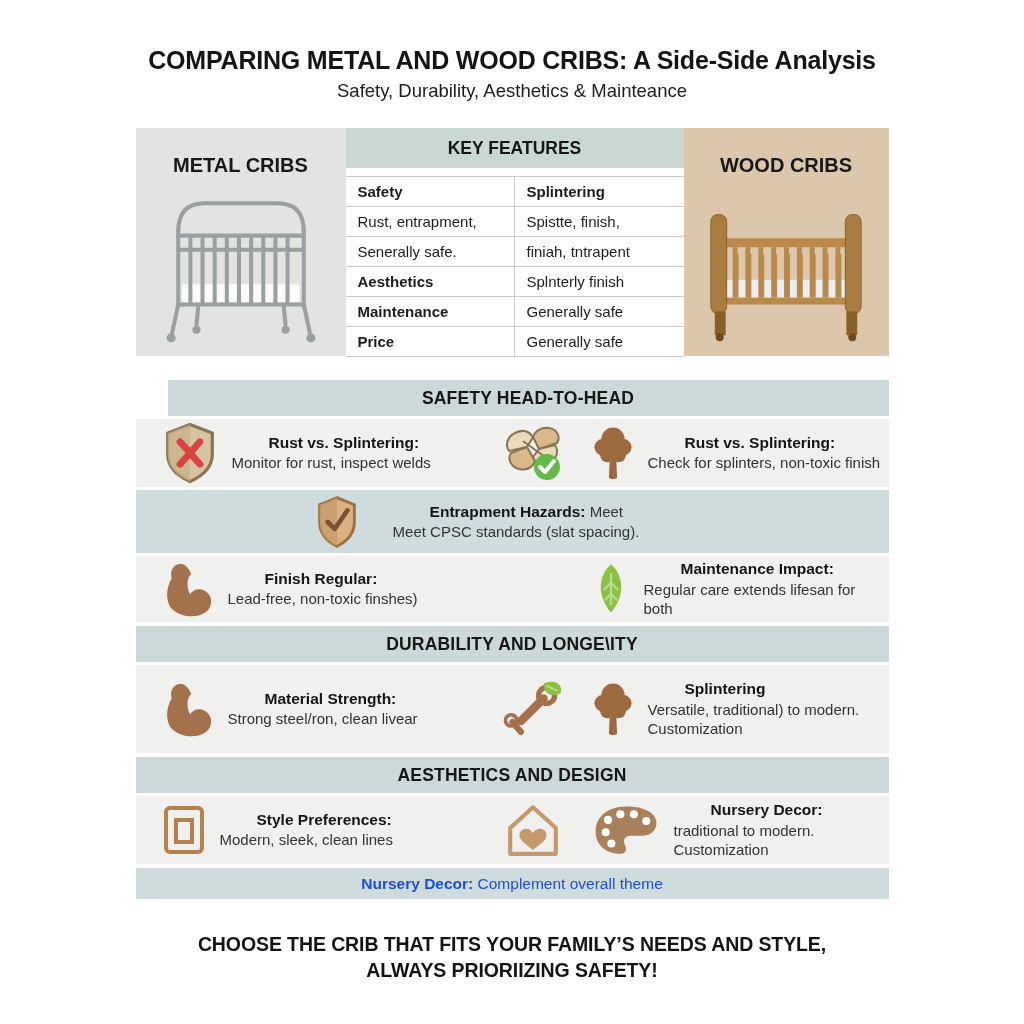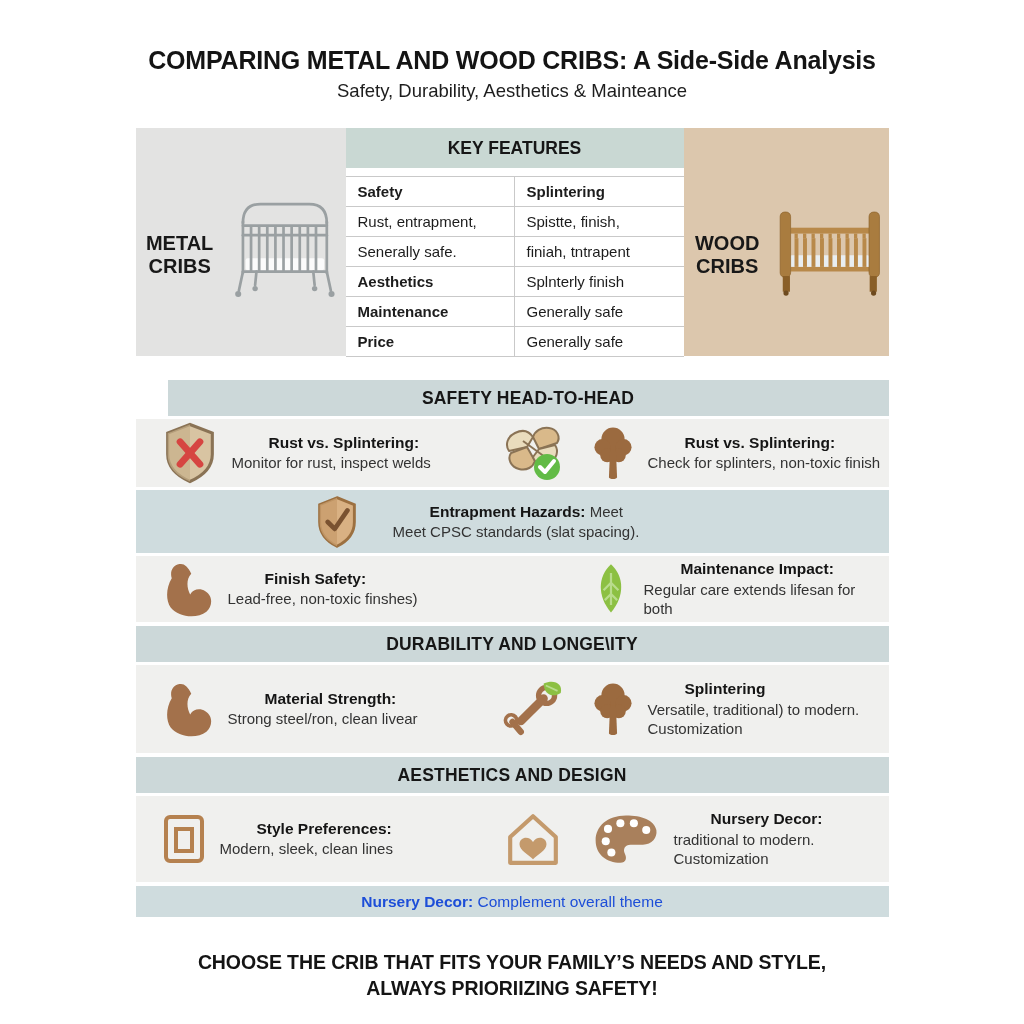--- a/index.html
+++ b/index.html
@@ -8,21 +8,21 @@
     font-family:"Liberation Sans",sans-serif;color:#1c1c1c;
   }
   .title-block{text-align:center;padding-top:46px;}
   .title-block h1{margin:0;font-size:25px;font-weight:bold;letter-spacing:-0.2px;color:#141414;}
   .title-block h2{margin:5px 0 0 0;font-size:18.5px;font-weight:normal;color:#1d1d1d;}
 
   .content{width:753px;margin:26px auto 0 auto;}
 
   
   .comparison{display:flex;height:228px;}
-  .panel{display:flex;flex-direction:row;align-items:center;text-align:center;}
+  .panel{display:flex;flex-direction:column;align-items:center;}
   .panel.metal{width:210px;background:var(--metal-panel);}
   .panel.wood{width:205px;background:var(--wood-panel);}
   .panel-label{margin-top:26px;font-size:20px;font-weight:bold;color:#181818;}
   .panel svg{margin-top:8px;}
 
   .features{width:338px;display:flex;flex-direction:column;}
   .features-header{
     height:40px;line-height:40px;text-align:center;background:var(--table-header);
     font-size:17.5px;font-weight:bold;color:#161616;
   }
@@ -35,21 +35,21 @@
 
   
   .section-header{
     height:36px;line-height:36px;text-align:center;background:var(--header-band);
     font-size:17.5px;font-weight:bold;letter-spacing:0.2px;color:#161616;margin-top:4px;
   }
   .section-header.first{margin-top:24px;margin-left:32px;}
   .band{display:flex;align-items:center;margin-top:3px;}
   .band.grey{background:var(--grey-band);}
   .band.blue{background:var(--blue-band);}
-  .h68{height:68px;} .h63{height:63px;} .h66{height:66px;} .h88{height:88px;} .h86{height:86px;}
+  .h68{height:68px;} .h63{height:63px;} .h66{height:66px;} .h88{height:88px;} .h86{height:68px;}
   .group{display:flex;align-items:center;gap:14px;}
   .g-left{width:345px;padding-left:26px;box-sizing:border-box;}
   .g-center{width:105px;justify-content:center;}
   .g-right{flex:1;padding-left:6px;}
   .g-centered{margin:0 auto;padding-right:70px;gap:34px;}
   .tb .h{font-size:15.5px;font-weight:bold;color:#151515;line-height:1.3;padding-left:37px;}
   .tb .b{font-size:15px;color:#333;line-height:1.3;}
   .strip{
     height:31px;line-height:31px;margin-top:4px;background:var(--blue-band);
     text-align:center;font-size:15.5px;color:#1d4ed8;
@@ -245,21 +245,21 @@
         </div>
       </div>
     </div>
 
     <div class="band grey h66">
       <div class="group g-left">
         <svg width="52" height="60" viewBox="0 0 48 54">
           <path d="M16 4 C10 5 7 11 9 17 C4 25 3 37 8 44 C15 53 32 55 41 48 C47 43 47 33 40 29 C35 26 29 27 26 32 C23 27 22 18 27 13 C24 6 20 3 16 4 Z" fill="#a3714b"></path>
         </svg>
         <div class="tb">
-          <div class="h">Finish Safety:</div>
+          <div class="h">Finish Regular:</div>
           <div class="b">Lead-free, non-toxic finshes)</div>
         </div>
       </div>
       <div class="group g-center"></div>
       <div class="group g-right">
         <svg width="38" height="52" viewBox="0 0 30 42">
           <path d="M15 1 C26 11 26 27 15 40 C4 27 4 11 15 1 Z" fill="#8cc043"></path>
           <path d="M15 8 V34 M15 16 L9 22 M15 16 L21 22 M15 25 L10 30 M15 25 L20 30" stroke="#b9dc8d" stroke-width="1.8" fill="none"></path>
         </svg>
         <div class="tb">

